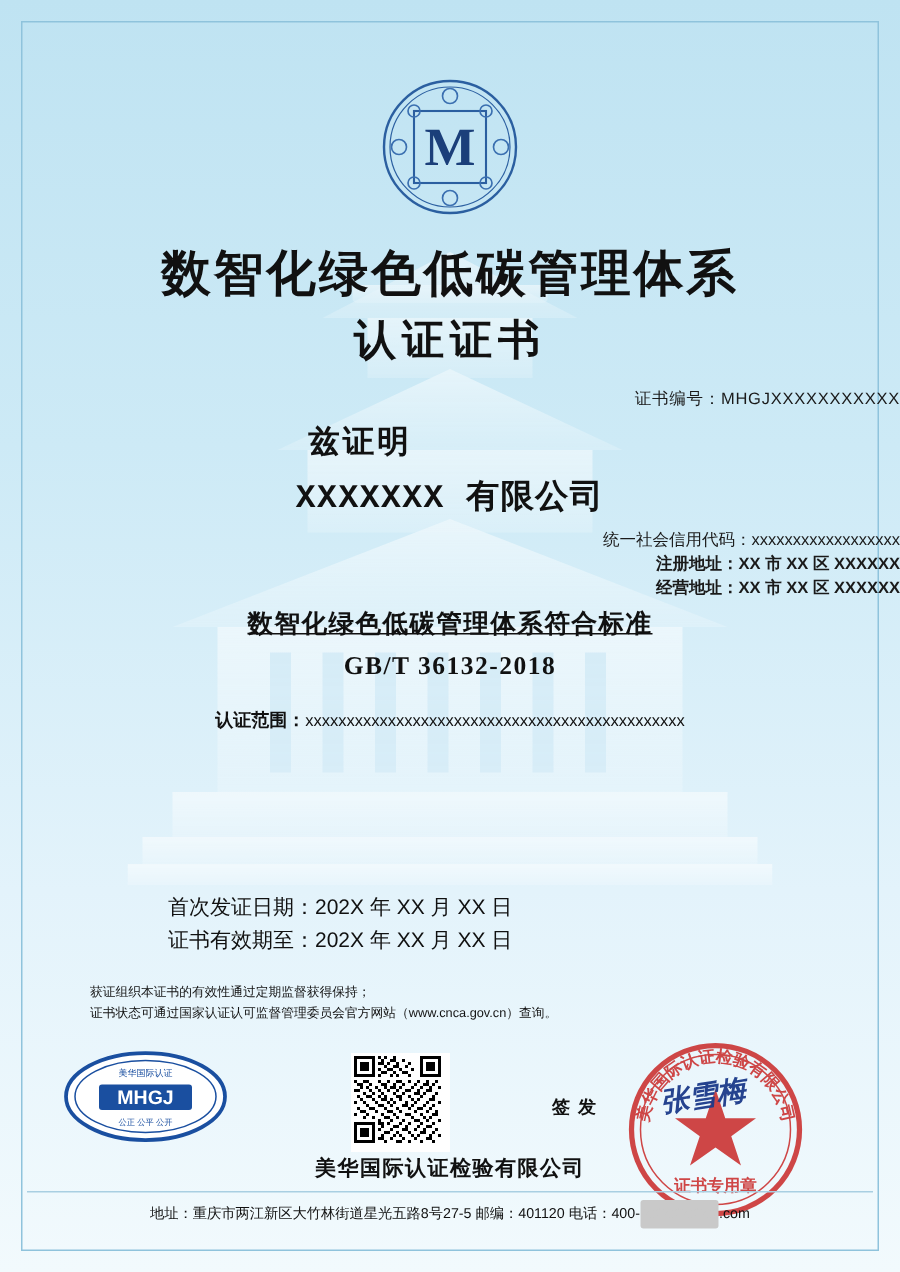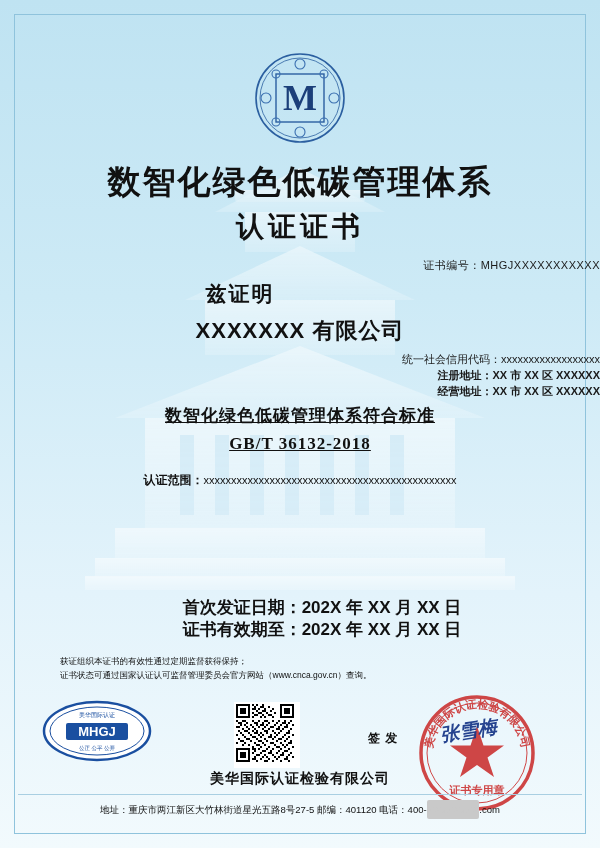--- a/index.html
+++ b/index.html
@@ -56,50 +56,50 @@
     position:absolute;top:258px;left:0;width:600px;text-align:right;
     font-size:11px;color:#1a1a1a;letter-spacing:.5px;
   }
   .hereby{
     position:absolute;top:280px;left:0;width:480px;text-align:center;
     font-family:"Liberation Serif","DejaVu Serif",serif;
     font-size:21px;font-weight:bold;color:#111;letter-spacing:2px;
   }
   .company{
     position:absolute;top:316px;left:0;width:600px;text-align:center;
-    font-family:Liberation Sans, sans-serif;
+    font-family:Liberation Mono, monospace;
     font-size:22px;font-weight:bold;color:#111;letter-spacing:1px;
   }
   .info{
     position:absolute;left:0;width:600px;text-align:right;
     font-size:11px;color:#1a1a1a;
   }
   .info.l1{top:352px;}
   .info.l2{top:368px;font-weight:bold;}
   .info.l3{top:384px;font-weight:bold;}
 
   .conform{
     position:absolute;top:404px;left:0;width:600px;text-align:center;
     font-family:"Liberation Serif","DejaVu Serif",serif;
     font-size:17px;font-weight:bold;color:#111;letter-spacing:1px;text-decoration:underline;
   }
   .standard{
     position:absolute;top:434px;left:0;width:600px;text-align:center;
     font-family:"Liberation Serif","DejaVu Serif",serif;
-    font-size:17px;font-weight:bold;color:#111;letter-spacing:1px;text-decoration:underline;
+    font-size:17px;font-weight:bold;color:#111;letter-spacing:1px;
   }
   .scope{
     position:absolute;top:472px;left:0;width:600px;text-align:center;
     font-size:11px;color:#111;
   }
   .scope .lbl{font-weight:bold;font-size:12px;}
 
   .dates{
-    position:absolute;right:68px;width:420px;text-align:center;
-    font-size:17px;color:#111;font-weight:bold;
+    position:absolute;right:68px;width:420px;text-align:left;
+    font-size:14px;color:#111;font-weight:normal;
   }
   .dates.d1{top:596px;}
   .dates.d2{top:618px;}
 
   
   .notes{
     position:absolute;left:60px;top:654px;width:470px;
     font-size:8.5px;color:#111;line-height:1.65;
   }
   .notes .line{white-space:nowrap;}

